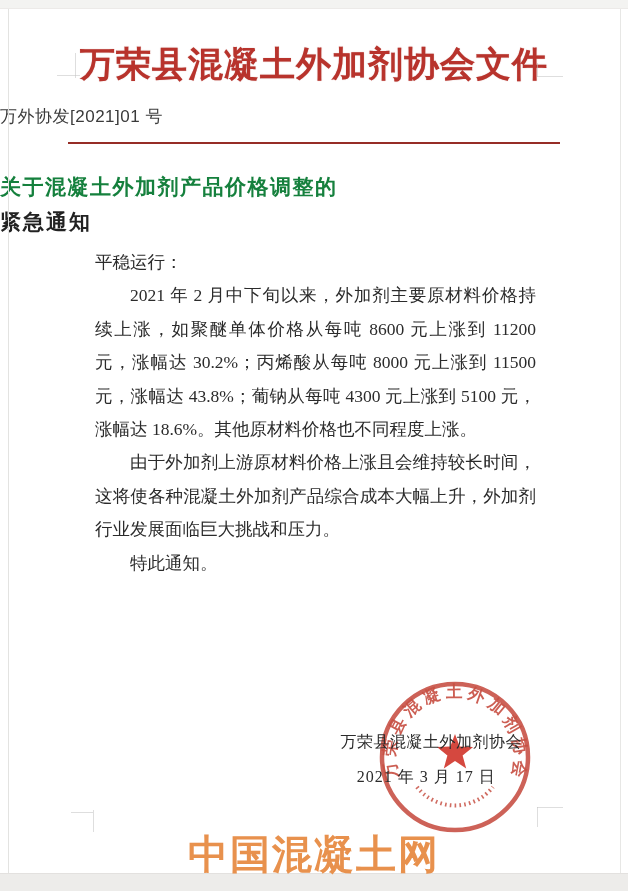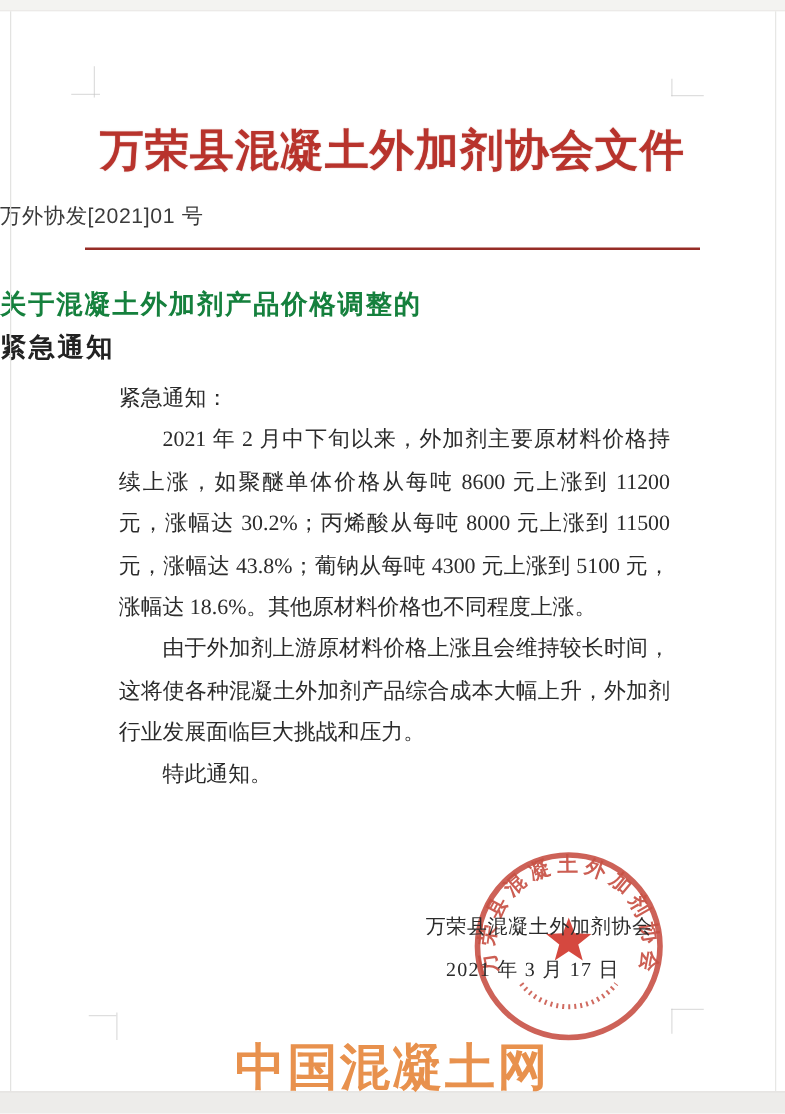--- a/index.html
+++ b/index.html
@@ -15,21 +15,21 @@
   
   .top-band { position: absolute; left: 0; top: 0; width: 628px; height: 9px;
               background: #f3f3f1; border-bottom: 1px solid #eceae8; }
   .bottom-band { position: absolute; left: 0; top: 873px; width: 628px; height: 18px;
                  background: #edecea; border-top: 1px solid #e3e1df; }
   .edge-left { position: absolute; left: 8px; top: 9px; width: 1px; height: 864px; background: #e3e3e1; }
   .edge-right { position: absolute; left: 620px; top: 9px; width: 1px; height: 864px; background: #e7e7e5; }
   .crop { position: absolute; background: #c3c3c3; opacity: .55; }
   
   .red-head {
-    margin: 0 40px; padding-top: 96px;
+    margin: 0 40px; padding-top: 40px;
     text-align: center;
     font-size: 35px; font-weight: bold; letter-spacing: 1px;
     color: #b8332c; line-height: 50px;
     text-shadow: 0 0 1px rgba(150,30,25,.45);
   }
   .doc-num {
     text-align: left; font-size: 17px; line-height: 24px; margin-top: 15px;
     color: #3a3a3a; letter-spacing: .5px;
     font-family: "Liberation Sans", "DejaVu Sans", sans-serif;
   }
@@ -78,21 +78,21 @@
 <div class="crop" style="left:537px;top:807px;width:1px;height:20px;"></div>
 
 <div class="red-head">万荣县混凝土外加剂协会文件</div>
 <div class="doc-num">万外协发[2021]01 号</div>
 <div class="red-rule"></div>
 
 <div class="title1">关于混凝土外加剂产品价格调整的</div>
 <div class="title2">紧急通知</div>
 
 <div class="content">
-  <p class="addressee">紧急通知：</p>
+  <p class="addressee">平稳运行：</p>
   <p>2021 年 2 月中下旬以来，外加剂主要原材料价格持续上涨，如聚醚单体价格从每吨 8600 元上涨到 11200 元，涨幅达 30.2%；丙烯酸从每吨 8000 元上涨到 11500 元，涨幅达 43.8%；葡钠从每吨 4300 元上涨到 5100 元，涨幅达 18.6%。其他原材料价格也不同程度上涨。</p>
   <p>由于外加剂上游原材料价格上涨且会维持较长时间，这将使各种混凝土外加剂产品综合成本大幅上升，外加剂行业发展面临巨大挑战和压力。</p>
   <p>特此通知。</p>
 </div>
 
 <svg class="seal" viewBox="0 0 160 160" xmlns="http://www.w3.org/2000/svg">
   <defs>
     <path id="sealArc" d="M 23.6,100.5 A 60,60 0 1 1 136.4,100.5" fill="none"></path>
     <path id="sealBottomArc" d="M 42,110 A 48.4,48.4 0 0 0 118,110" fill="none"></path>
   </defs>

